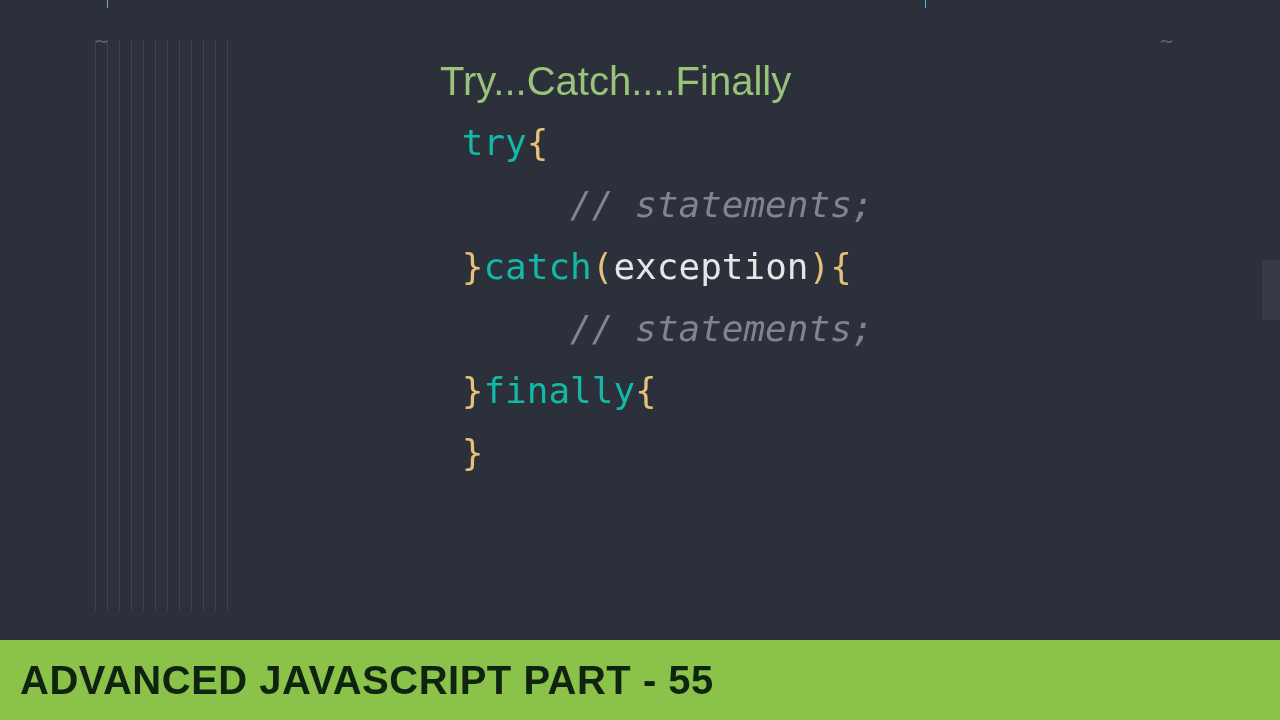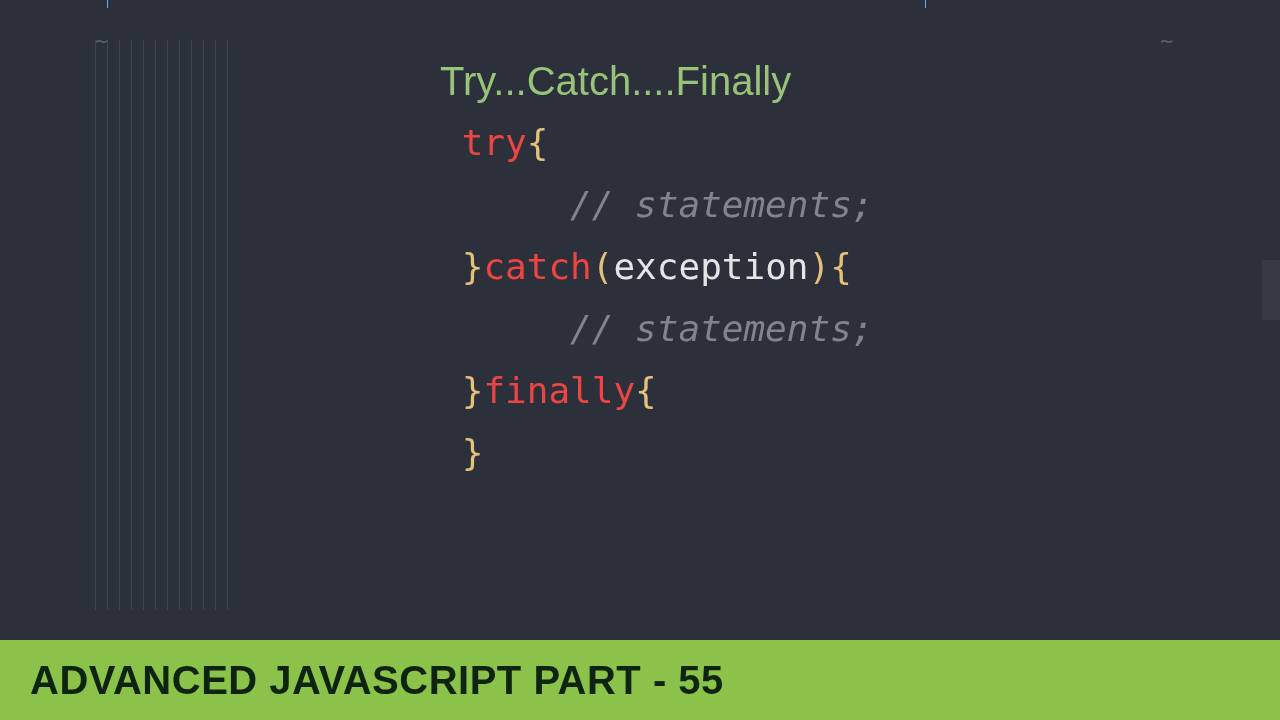--- a/index.html
+++ b/index.html
@@ -54,35 +54,35 @@
     position: absolute;
     left: 400px;
     top: 50px;
     font-family: 'Consolas', 'Monaco', monospace;
     font-size: 36px;
     line-height: 62px;
     margin-left: 40px;
   }
   .code-line { white-space: pre; font-family: 'Consolas', 'Monaco', monospace; }
   .heading { color: #98c379; font-family: 'Segoe UI', Arial, sans-serif; font-size: 40px; }
-  .keyword { color: #ef4444; }
+  .keyword { color: #14b8a6; }
   .brace { color: #e5c07b; }
   .paren { color: #e5c07b; }
   .param { color: #e5e5e5; }
   .comment { color: #7f848e; font-style: italic; text-align: center; }
   .footer {
     position: absolute;
     bottom: 0;
     left: 0;
     width: 100%;
     height: 80px;
     background: #8bc34a;
     display: flex;
     align-items: center;
-    padding-left: 30px;
+    padding-left: 20px;
   }
   .footer-text {
     color: #0f2410;
     font-weight: 800;
     font-size: 40px;
     letter-spacing: 0.5px;
     font-family: 'Arial Black', 'Arial', sans-serif;
   }
   .side-stripe {
     position: absolute;

